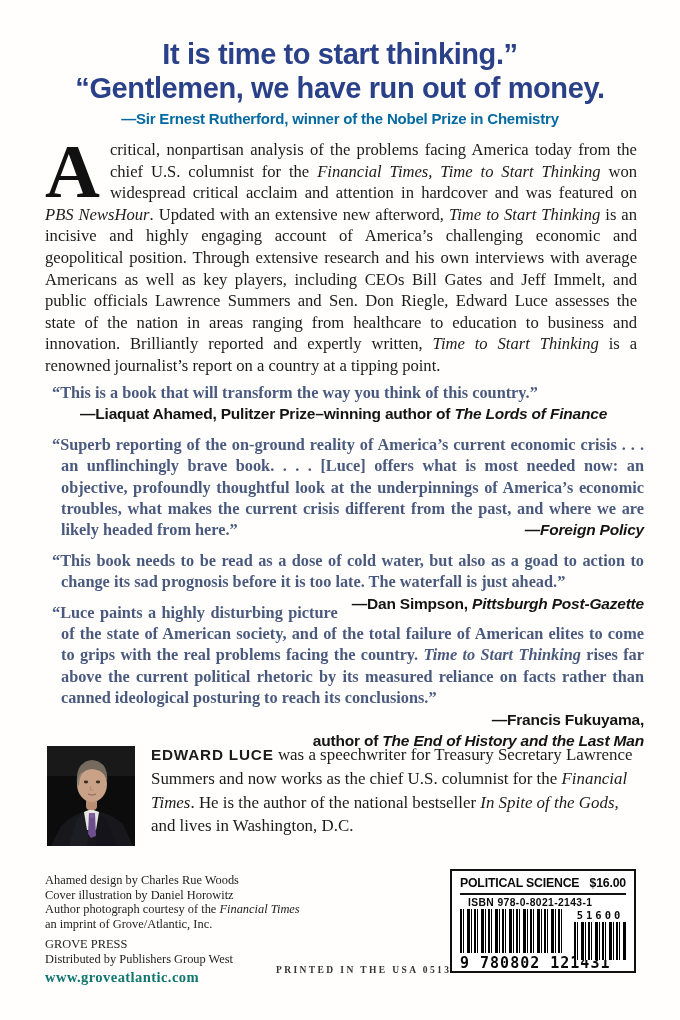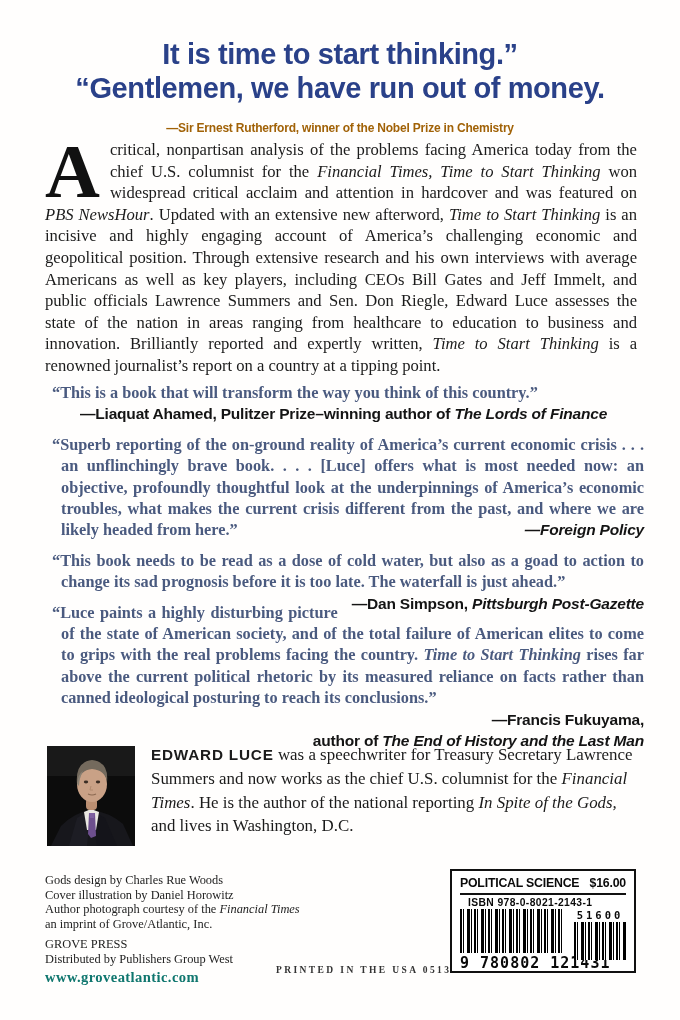--- a/index.html
+++ b/index.html
@@ -11,22 +11,22 @@
   .it{font-style:italic;}
 
   
   .headline{position:absolute;top:37px;left:0;right:0;text-align:center;}
   .headline .hl{
     font-family:"Liberation Sans",sans-serif;font-weight:bold;
     font-size:29px;line-height:34px;letter-spacing:-0.4px;
     color:var(--headline-blue,#2a4189);
   }
   .headline .hattr{
-    margin-top:16px;font-family:"Liberation Sans",sans-serif;font-weight:bold;
-    font-size:12px;color:#a16207;letter-spacing:-0.2px;
+    margin-top:5px;font-family:"Liberation Sans",sans-serif;font-weight:bold;
+    font-size:15px;color:#0369a1;letter-spacing:-0.2px;
   }
 
   
   .synopsis{position:absolute;top:139px;left:45px;width:592px;}
   .synopsis p{
     margin:0;text-align:justify;font-size:16.6px;line-height:21.6px;color:#1b1b1b;
   }
   .dropcap{
     float:left;font-weight:bold;font-size:76px;line-height:60px;
     padding:2px 10px 0 0;color:#111;font-family:"Liberation Serif",serif;
@@ -167,26 +167,26 @@
       <ellipse cx="45" cy="38" rx="15" ry="18" fill="#c9a186"></ellipse>
 
       <path d="M30,38 Q28,16 45,14 Q62,16 60,36 Q58,24 45,23 Q33,24 30,38 Z" fill="#746a5d"></path>
       <path d="M30,38 Q31,28 36,25 Q32,33 32,40 Z" fill="#8a8174"></path>
 
       <ellipse cx="39" cy="36" rx="2.2" ry="1.4" fill="#3a2d24"></ellipse>
       <ellipse cx="51" cy="36" rx="2.2" ry="1.4" fill="#3a2d24"></ellipse>
       <path d="M41,48 Q45,50 49,48" stroke="#8c6a52" stroke-width="1.2" fill="none"></path>
       <path d="M44,40 L43,44 L46,44" stroke="#b08a6e" stroke-width="1" fill="none"></path>
     </svg>
-    <p><span class="bio-name">EDWARD LUCE</span><span>  was a speechwriter for Treasury Secretary Lawrence Summers and now works as the chief U.S. columnist for the </span><span class="it">Financial Times</span><span>. He is the author of the national reporting </span><span class="it">In Spite of the Gods,</span><span> and lives in Washington, D.C.</span></p>
+    <p><span class="bio-name">EDWARD LUCE</span><span>  was a speechwriter for Treasury Secretary Lawrence Summers and now works as the chief U.S. columnist for the </span><span class="it">Financial Times</span><span>. He is the author of the national bestseller </span><span class="it">In Spite of the Gods,</span><span> and lives in Washington, D.C.</span></p>
   </section>
 
   <footer>
     <div class="credits">
-      <div class="credit-line"><span>Gods design by Charles Rue Woods</span></div>
+      <div class="credit-line"><span>Ahamed design by Charles Rue Woods</span></div>
       <div class="credit-line"><span>Cover illustration by Daniel Horowitz</span></div>
       <div class="credit-line"><span>Author photograph courtesy of the </span><span class="it">Financial Times</span></div>
       <div class="credit-line"><span>an imprint of Grove/Atlantic, Inc.</span></div>
       <div class="credit-line credit-gap"><span>GROVE PRESS</span></div>
       <div class="credit-line"><span>Distributed by Publishers Group West</span></div>
       <div class="credit-line credit-url"><span>www.groveatlantic.com</span></div>
     </div>
 
     <div class="printed-note">PRINTED IN THE USA 0513</div>
 

